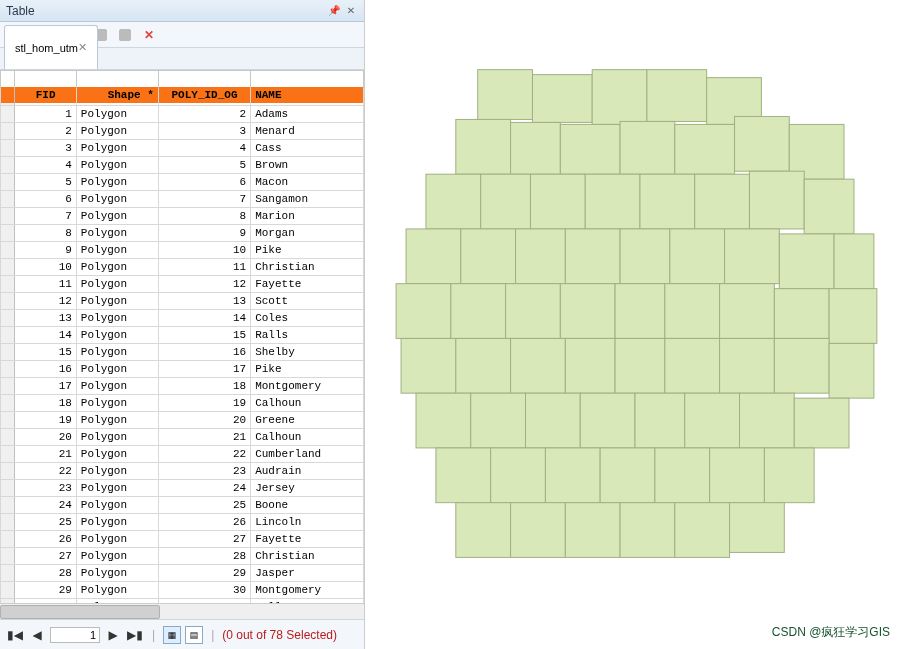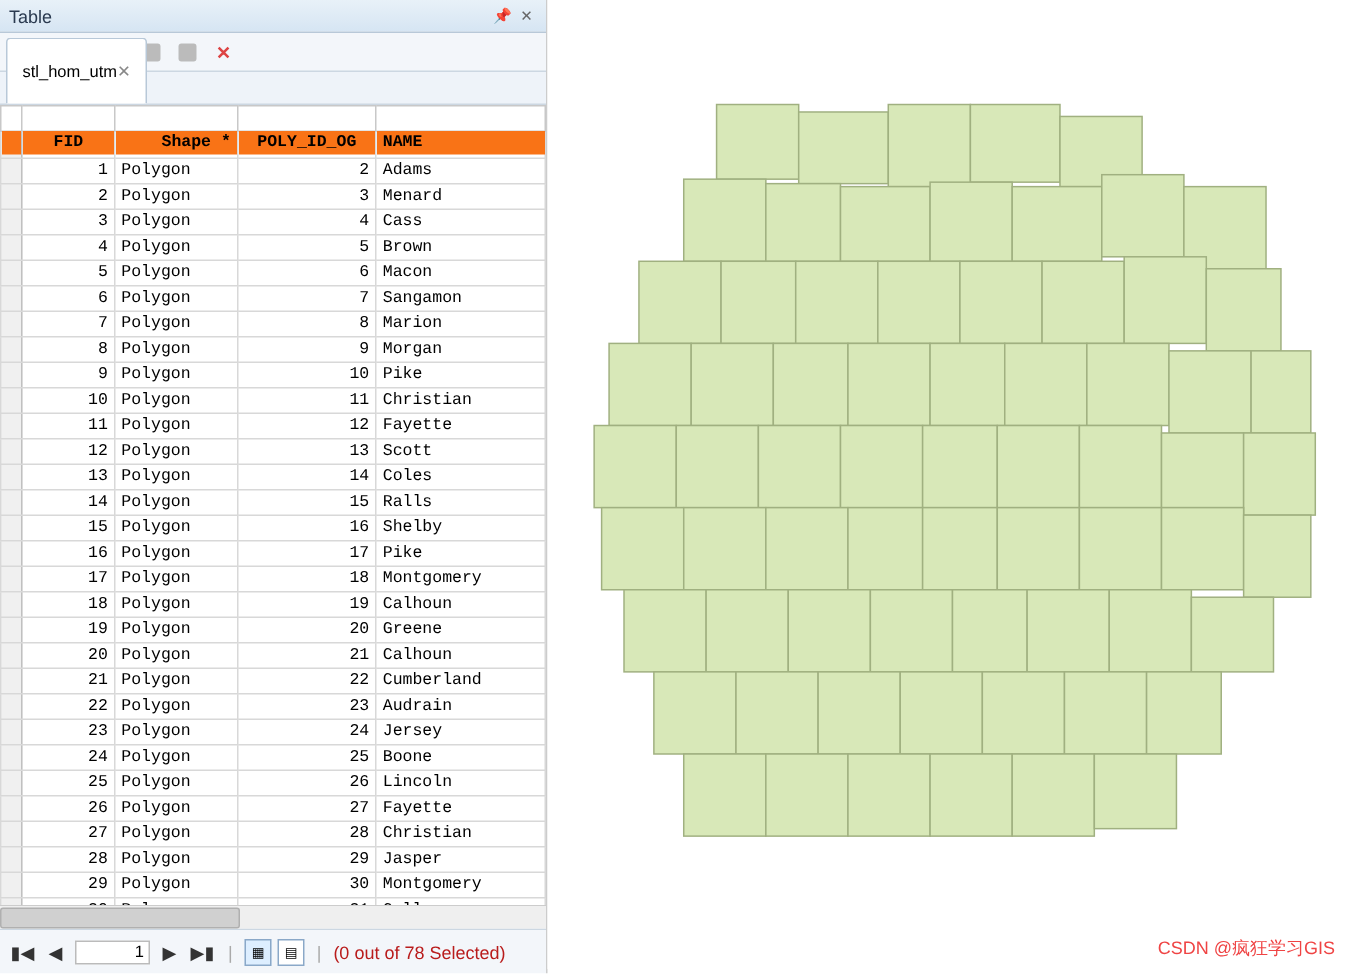--- a/index.html
+++ b/index.html
@@ -32,21 +32,21 @@
   .nav-btn { width: 18px; height: 18px; display: flex; align-items: center; justify-content: center; color: #333; cursor: pointer; }
   .nav-input { width: 50px; text-align: right; border: 1px solid #bbb; padding: 1px 3px; font-size: 11px; }
   .nav-divider { color: #aaa; margin: 0 4px; }
   .sel-info { color: #b91c1c; }
   .icon-btn-sq { width:18px; height:18px; border:1px solid #8aa8c8; background:#def; display:flex; align-items:center; justify-content:center; }
 
   .map-panel { flex: 1; background: #fff; position: relative; }
   .map-svg { width: 100%; height: 100%; }
   .county { fill: #d8e8b8; stroke: #a0b080; stroke-width: 1; }
 
-  .watermark { position: absolute; right: 10px; bottom: 8px; color: #ef4444; font-size: 12px; font-family: Arial, sans-serif; }
+  .watermark { position: absolute; right: 10px; bottom: 8px; color: #14532d; font-size: 12px; font-family: Arial, sans-serif; }
 
   
   .ic-list { width:12px; height:10px; background:
     linear-gradient(#4477aa,#4477aa) 0 0/12px 2px no-repeat,
     linear-gradient(#4477aa,#4477aa) 0 4px/12px 2px no-repeat,
     linear-gradient(#4477aa,#4477aa) 0 8px/12px 2px no-repeat; }
   .ic-db { width:12px; height:12px; background: radial-gradient(ellipse 6px 3px at 6px 3px, #6a9a3a 99%, transparent),
     linear-gradient(#8aba5a,#8aba5a) 1px 3px/10px 7px no-repeat,
     radial-gradient(ellipse 6px 3px at 6px 10px, #6a9a3a 99%, transparent); border-radius:2px; }
   .ic-twin { width:14px; height:12px; background:

